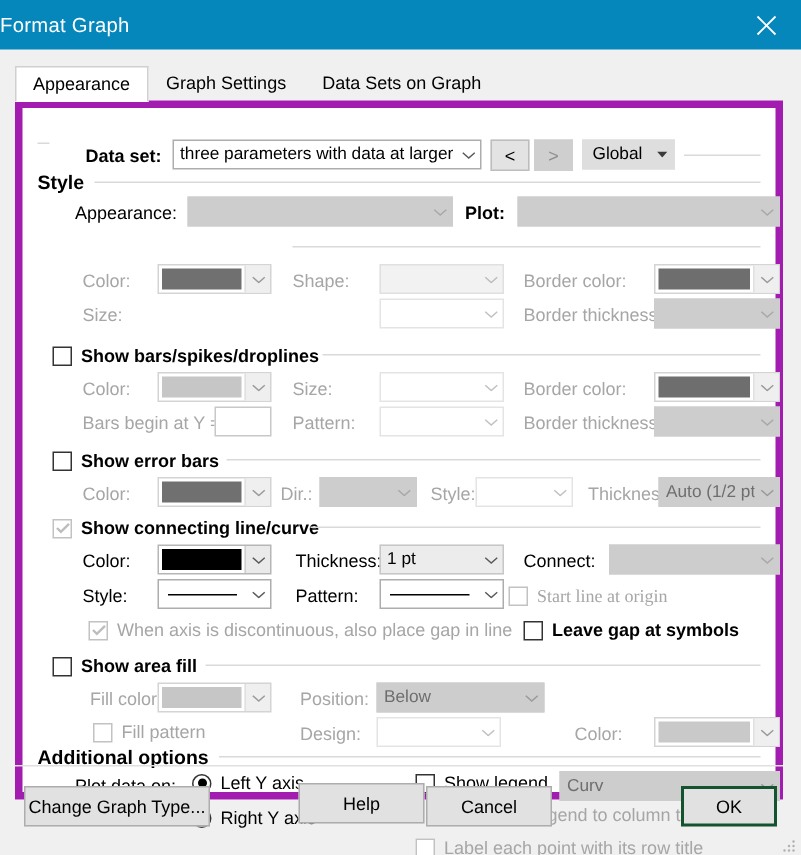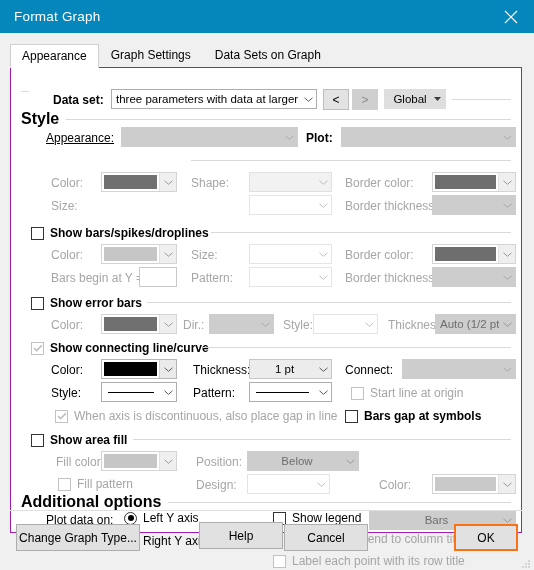--- a/index.html
+++ b/index.html
@@ -18,21 +18,21 @@
     display:flex; flex-direction:column;
     position:relative;
   }
   
   .titlebar {
     height:33px; background:#0587bb;
     display:flex; align-items:center;
     flex:0 0 auto;
   }
   .title-text {
-    color:#fff; font-size:13.5px; padding-left:14px; letter-spacing:.2px;
+    color:#fff; font-size:13.5px; letter-spacing:.2px;
   }
   .title-spacer { flex:1 1 auto; }
   .close-btn {
     width:46px; height:33px;
     display:flex; align-items:center; justify-content:center;
     color:#fff;
   }
   .close-btn svg { display:block; }
 
   
@@ -58,32 +58,31 @@
     border-bottom:1px solid #fff;
     margin-bottom:-1px;
     position:relative; z-index:3;
   }
 
   
   .panel {
     position:relative;
     margin:0 12px 0 10px;
     background:#fff;
-    border:1px solid #a21caf;
+    border:5px solid #a21caf;
     flex:0 0 auto;
     height:466px;
     padding:0;
-    text-align:center;
   }
 
   
   .grouphdr {
     position:absolute;
     display:flex; align-items:center;
-    font-weight:bold; font-size:16px;
+    font-weight:bold; font-size:13px;
     white-space:nowrap;
   }
   .grouphdr .line {
     height:1px; background:#d9d9d9; flex:1 1 auto; margin-left:7px;
   }
   .grouphdr .preline {
     height:1px; background:#d9d9d9; width:12px; margin-right:7px;
   }
 
   .lbl {
@@ -187,21 +186,21 @@
     position:absolute;
     height:27px;
     border:1px solid #adadad;
     background:#e1e1e1;
     font-family:"Liberation Sans", sans-serif;
     font-size:12px;
     color:#000;
     display:flex; align-items:center; justify-content:center;
     white-space:nowrap;
   }
-  .btn.default { border:2px solid #f97316; background:#e1e1e1;text-align:right; }
+  .btn.default { border:2px solid #14532d; background:#e1e1e1;text-align:right; }
   .sep {
     position:absolute; left:10px; right:12px; top:0; height:1px; background:#e0e0e0;
   }
   .grip {
     position:absolute; right:3px; bottom:2px; width:10px; height:10px;
   }
 </style>
 </head>
 <body>
 
@@ -250,21 +249,21 @@
             <path d="M0 0 L7 0 L3.5 4 Z" fill="#3a3a3a"></path>
           </svg>
       </span>
     </div>
     <div style="position:absolute; left:441px; top:31px; right:10px; height:1px; background:#d9d9d9;"></div>
 
     <div class="grouphdr" style="left:10px; top:42px; right:10px;">
       <span>Style</span>
       <span class="line"></span>
     </div>
-    <div class="lbl" style="left:35px; top:63px;text-decoration:underline;">Appearance:</div>
+    <div class="lbl" style="left:35px; top:63px;">Appearance:</div>
     <div class="combo empty-gray" style="left:110px; top:59px; width:177px;">
       <span class="val"></span>
       <span class="arrow">
         <svg class="chev" viewBox="0 0 9 5">
             <path d="M0.5 0.8 L4.5 4.3 L8.5 0.8" stroke="#a8a8a8" stroke-width="1" fill="none"></path>
           </svg>
       </span>
     </div>
     <div class="lbl b" style="left:295px; top:63px;">Plot:</div>
     <div class="combo empty-gray" style="left:330px; top:59px; width:175px;">
@@ -476,36 +475,36 @@
     <div class="linecombo" style="left:238px; top:314px; width:83px;">
       <span class="prev">
           <i></i>
         </span>
       <span class="arrow">
         <svg class="chev" viewBox="0 0 9 5">
             <path d="M0.5 0.8 L4.5 4.3 L8.5 0.8" stroke="#5a5a5a" stroke-width="1" fill="none"></path>
           </svg>
       </span>
     </div>
-    <div class="cb plain dimtxt" style="left:340px; top:318px;">
+    <div class="cb plain dimtxt" style="left:324px; top:318px;font-family:Liberation Serif, serif;">
       <span class="box dim"></span>
       <span class="txt">Start line at origin</span>
     </div>
 
     <div class="cb plain dimtxt" style="left:44px; top:341px;">
       <span class="box dim">
         <svg class="check" width="10" height="8" viewBox="0 0 10 8">
             <path d="M1 4 L3.6 6.6 L9 1.2" stroke="#bdbdbd" stroke-width="1.6" fill="none"></path>
           </svg>
       </span>
       <span class="txt">When axis is discontinuous, also place gap in line</span>
     </div>
     <div class="cb" style="left:334px; top:341px;">
       <span class="box"></span>
-      <span class="txt">Bars gap at symbols</span>
+      <span class="txt">Leave gap at symbols</span>
     </div>
 
     <div class="cb" style="left:20px; top:365px;">
       <span class="box"></span>
       <span class="txt">Show area fill</span>
     </div>
     <div style="position:absolute; left:122px; top:371px; right:10px; height:1px; background:#d9d9d9;"></div>
 
     <div class="lbl dim" style="left:45px; top:387px;">Fill color:</div>
     <div class="colorcombo disabled" style="left:90px; top:383px; width:76px;">
@@ -564,21 +563,21 @@
     <div class="rb" style="left:113px; top:466px;">
       <span class="circ"></span>
       <span>Right  Y axis</span>
     </div>
 
     <div class="cb plain" style="left:262px; top:443px;">
       <span class="box"></span>
       <span class="txt">Show legend</span>
     </div>
     <div class="combo gray-text" style="left:358px; top:442px; width:147px;">
-      <span class="val">Bars</span>
+      <span class="val">Curv</span>
       <span class="arrow">
         <svg class="chev" viewBox="0 0 9 5">
             <path d="M0.5 0.8 L4.5 4.3 L8.5 0.8" stroke="#9a9a9a" stroke-width="1" fill="none"></path>
           </svg>
       </span>
     </div>
     <div class="cb plain dimtxt" style="left:283px; top:464px;">
       <span class="box dim"></span>
       <span class="txt">Revert legend to column title</span>
     </div>

